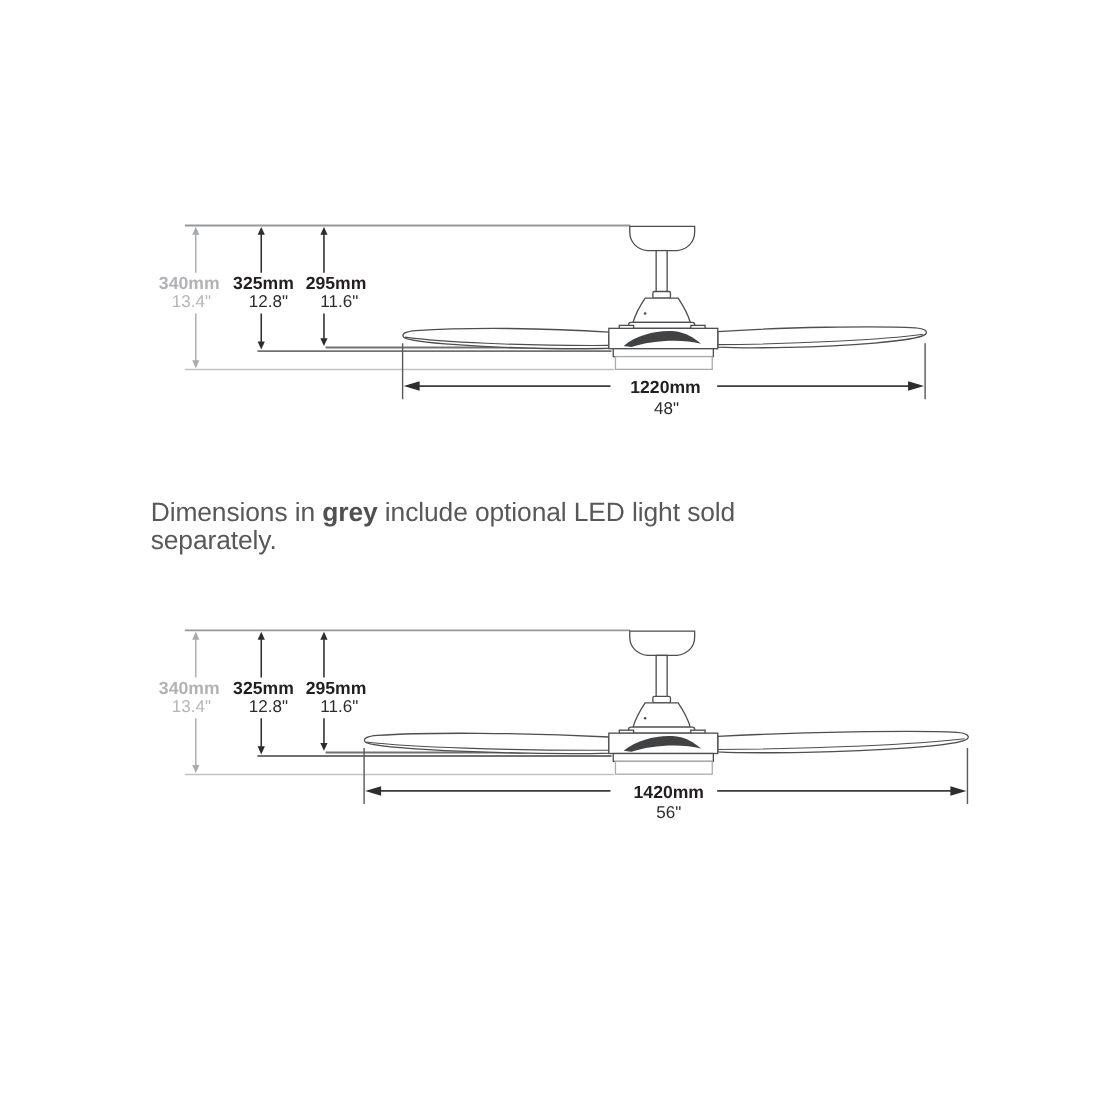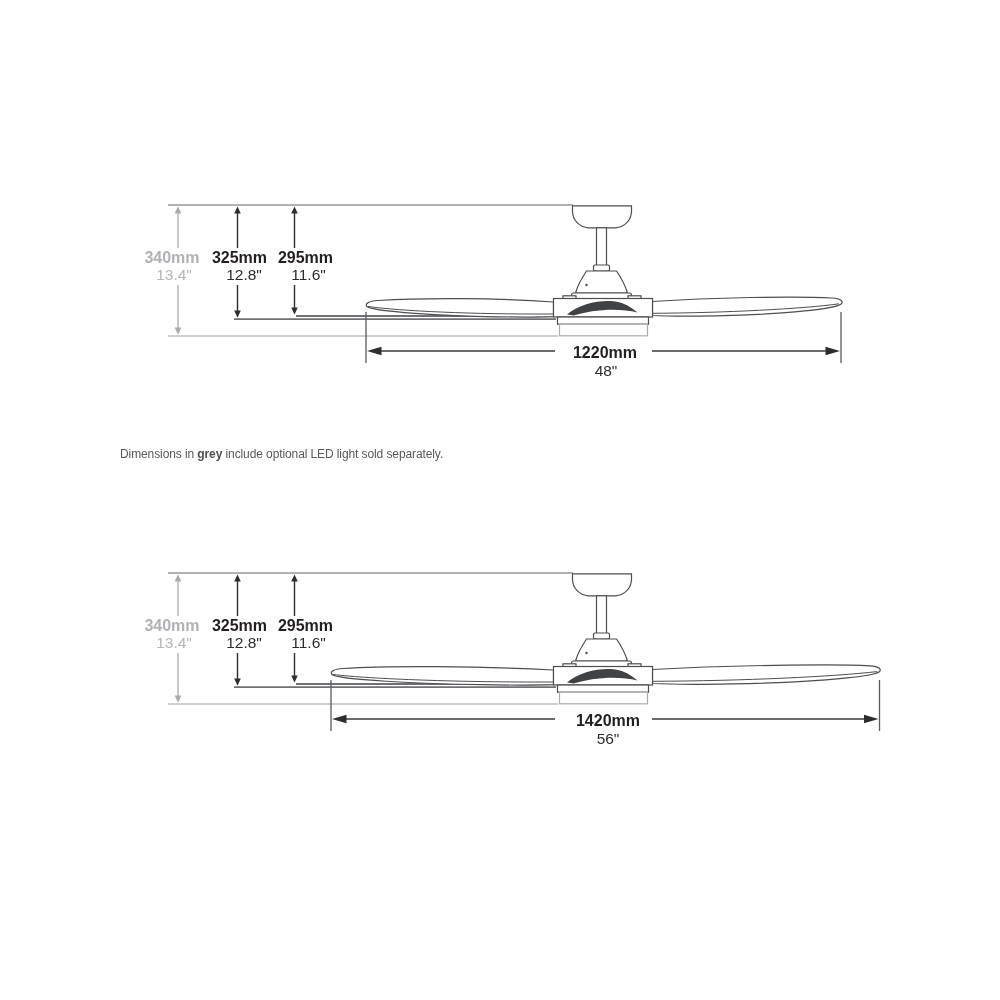--- a/index.html
+++ b/index.html
@@ -14,24 +14,24 @@
   .diagram {
     position: absolute;
     left: 16px;
     width: 1000px;
     height: 200px;
   }
   .diagram.top { top: 195px; }
   .diagram.bottom { top: 563px; }
   .note {
     position: absolute;
-    left: 120px;
+    left: 137px;
     top: 430px;
     width: 640px;
-    font-size: 12px;
+    font-size: 24px;
     line-height: 25px;
     color: #58585b;
     letter-spacing: -0.1px;
   }
   .note b { font-weight: bold; color: #505052; }
 
   
   text { text-anchor: middle; font-family: "Liberation Sans", sans-serif; }
   .dim-mm  { font-size: 16px; font-weight: bold; fill: #231f20; }
   .dim-in  { font-size: 15.5px; fill: #2c2c2e; }

